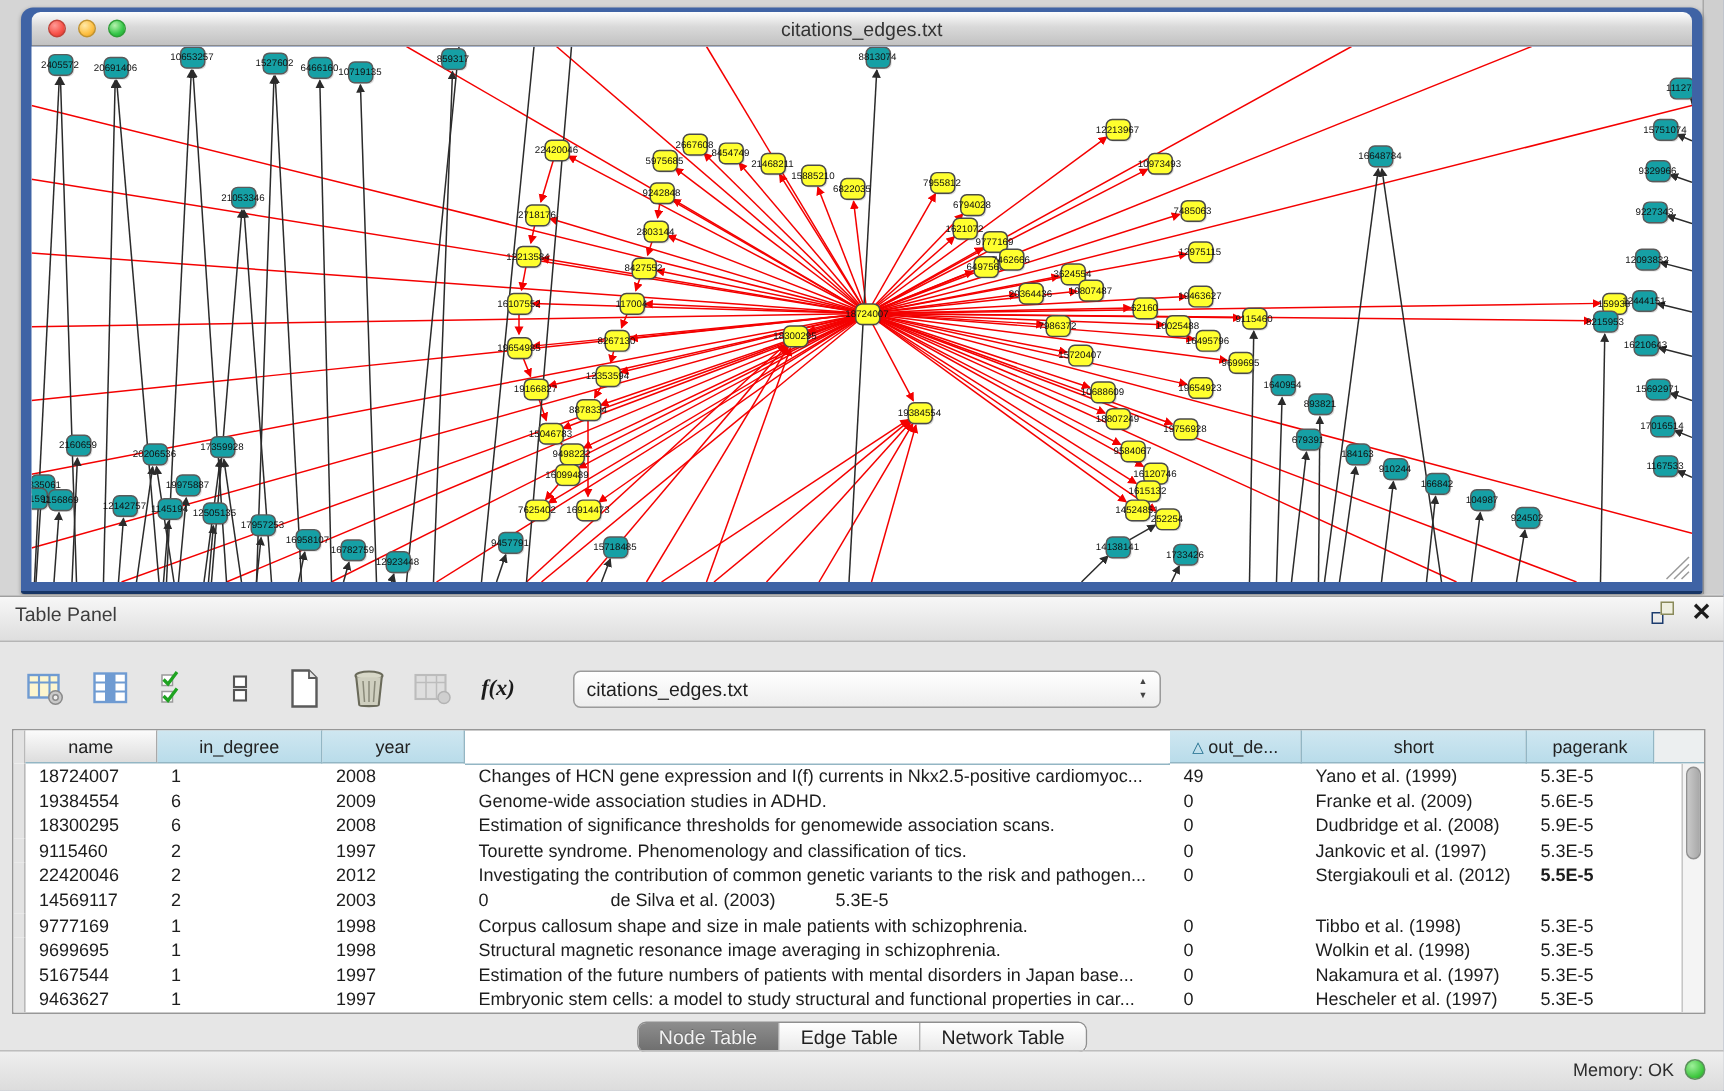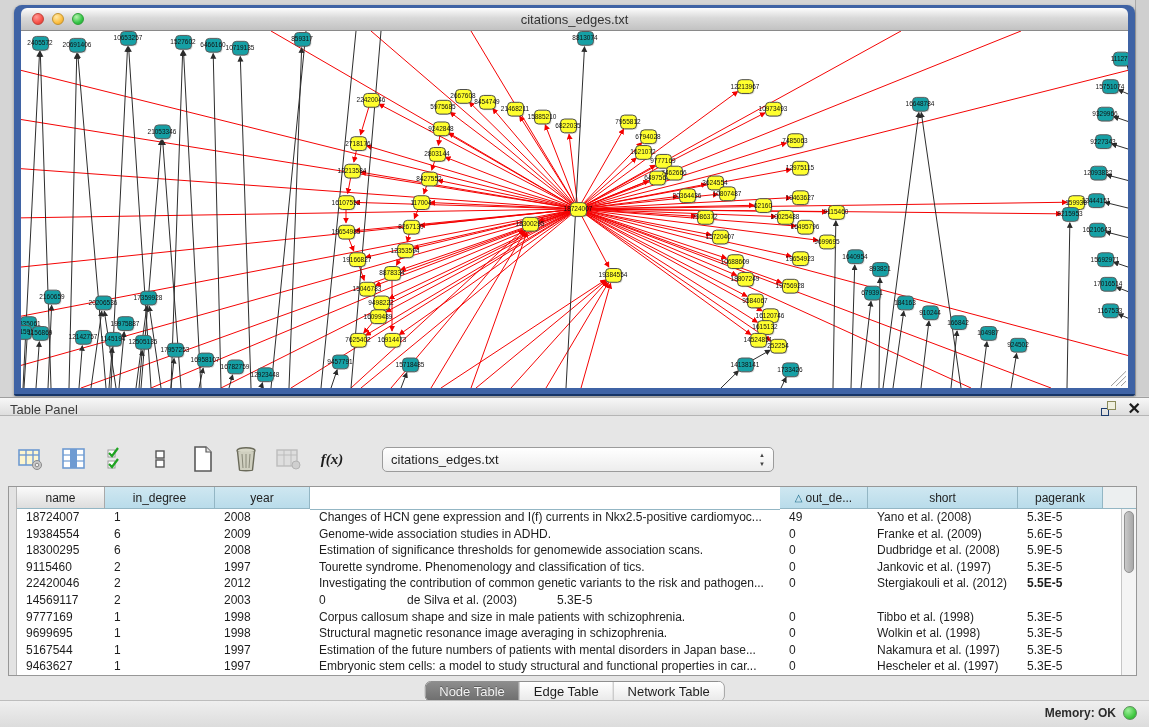--- a/index.html
+++ b/index.html
@@ -21,21 +21,21 @@
   .light { width:12px; height:12px; border-radius:50%; }
   .light.red { background:radial-gradient(circle at 35% 30%, #ff9a96, #f75148 60%, #d1352c); border:1px solid #c24138;}
   .light.yellow { background:radial-gradient(circle at 35% 30%, #ffe9a8, #fdbf41 60%, #df9b26); border:1px solid #c2932f;}
   .light.green { background:radial-gradient(circle at 35% 30%, #b6f2ae, #35c648 60%, #1f9e32); border:1px solid #2d9f36;}
   #canvas { position:relative; width:1107px; height:357px; background:#ffffff; overflow:hidden; }
   #graph-svg { position:absolute; left:0; top:0; width:100%; height:100%; }
 
   
   #table-panel { position:absolute; left:0; top:397px; width:1149px; height:330px;
     background:#e6e6e6; border-top:1px solid #9f9f9f; }
-  #panel-header { height:18px; background:linear-gradient(#f7f7f7,#dedede);
+  #panel-header { height:30px; background:linear-gradient(#f7f7f7,#dedede);
     border-bottom:1px solid #b5b5b5; position:relative;padding-left:48px; }
   #panel-header .ph-title { position:absolute; left:10px; top:4px; font-size:13px; color:#3d3d3d; }
   #panel-header .ph-icons { position:absolute; right:8px; top:3px; display:flex; gap:12px; align-items:center; }
   .float-icon { width:15px; height:15px; position:relative; }
   .float-icon .sq1 { position:absolute; left:0; bottom:0; width:8px; height:8px; border:1.5px solid #1c3c6e; }
   .float-icon .sq2 { position:absolute; right:0; top:0; width:9px; height:9px; border:1.5px solid #8a8a5a; background:#efefdf; }
   .close-x { font-size:16px; font-weight:bold; color:#1b1b1b; line-height:15px; cursor:default; }
 
   #toolbar { position:absolute; left:16px; top:44px; height:34px; display:flex; align-items:center; gap:13px; }
   .tool { width:30px; height:28px; display:flex; align-items:center; justify-content:center; }
@@ -68,21 +68,21 @@
     background:#ffffff; box-shadow:0 1px 0 rgba(255,255,255,.7); }
   .seg { padding:0 14px; font-size:13px; display:flex; align-items:center;
     background:linear-gradient(#ffffff,#e9e9e9); color:#1e1e1e; border-right:1px solid #aaaaaa; }
   .seg:last-child { border-right:0; }
   .seg.active { background:linear-gradient(#8d8d8d,#6e6e6e); color:#f2f2f2;
     text-shadow:0 -1px 0 rgba(0,0,0,.3); }
 
   #status-bar { position:absolute; left:0; bottom:0; width:1149px; height:27px;
     background:linear-gradient(#efefef,#dcdcdc); border-top:1px solid #bdbdbd; }
   #status-right { position:absolute; right:12px; top:5px; display:flex; align-items:center; gap:7px; }
-  #memory-label { font-size:12px; color:#2c2c2c;font-weight:bold; }
+  #memory-label { font-size:12px; color:#2c2c2c; }
   #memory-dot { width:14px; height:14px; border-radius:50%;
     background:radial-gradient(circle at 35% 30%, #9ef09a, #3fc73f 65%, #2aa12a);
     border:1px solid #5a8f5a; }
 </style>
 </head>
 <body>
 
 <div id="behind-window"></div>
 
 <div id="graph-window">
@@ -911,21 +911,21 @@
       </div>
     <div id="body-rows">
       <div id="rows-col">
           <div class="trow">
             <div class="gutter"></div>
             <div class="tcell" style="width: 88px; flex: 0 0 88px;">18724007</div>
             <div class="tcell" style="width: 110px; flex: 0 0 110px;">1</div>
             <div class="tcell" style="width: 95px; flex: 0 0 95px;">2008</div>
             <div class="tcell" style="width: 470px; flex: 0 0 470px;">Changes of HCN gene expression and I(f) currents in Nkx2.5-positive cardiomyoc...</div>
             <div class="tcell" style="width: 88px; flex: 0 0 88px;">49</div>
-            <div class="tcell" style="width: 150px; flex: 0 0 150px;">Yano et al. (2008)</div>
+            <div class="tcell" style="width: 150px; flex: 0 0 150px;">Yano et al. (1999)</div>
             <div class="tcell" style="width: 85px; flex: 0 0 85px;">5.3E-5</div>
           </div>
           <div class="trow">
             <div class="gutter"></div>
             <div class="tcell" style="width: 88px; flex: 0 0 88px;">19384554</div>
             <div class="tcell" style="width: 110px; flex: 0 0 110px;">6</div>
             <div class="tcell" style="width: 95px; flex: 0 0 95px;">2009</div>
             <div class="tcell" style="width: 470px; flex: 0 0 470px;">Genome-wide association studies in ADHD.</div>
             <div class="tcell" style="width: 88px; flex: 0 0 88px;">0</div>
             <div class="tcell" style="width: 150px; flex: 0 0 150px;">Franke et al. (2009)</div>

